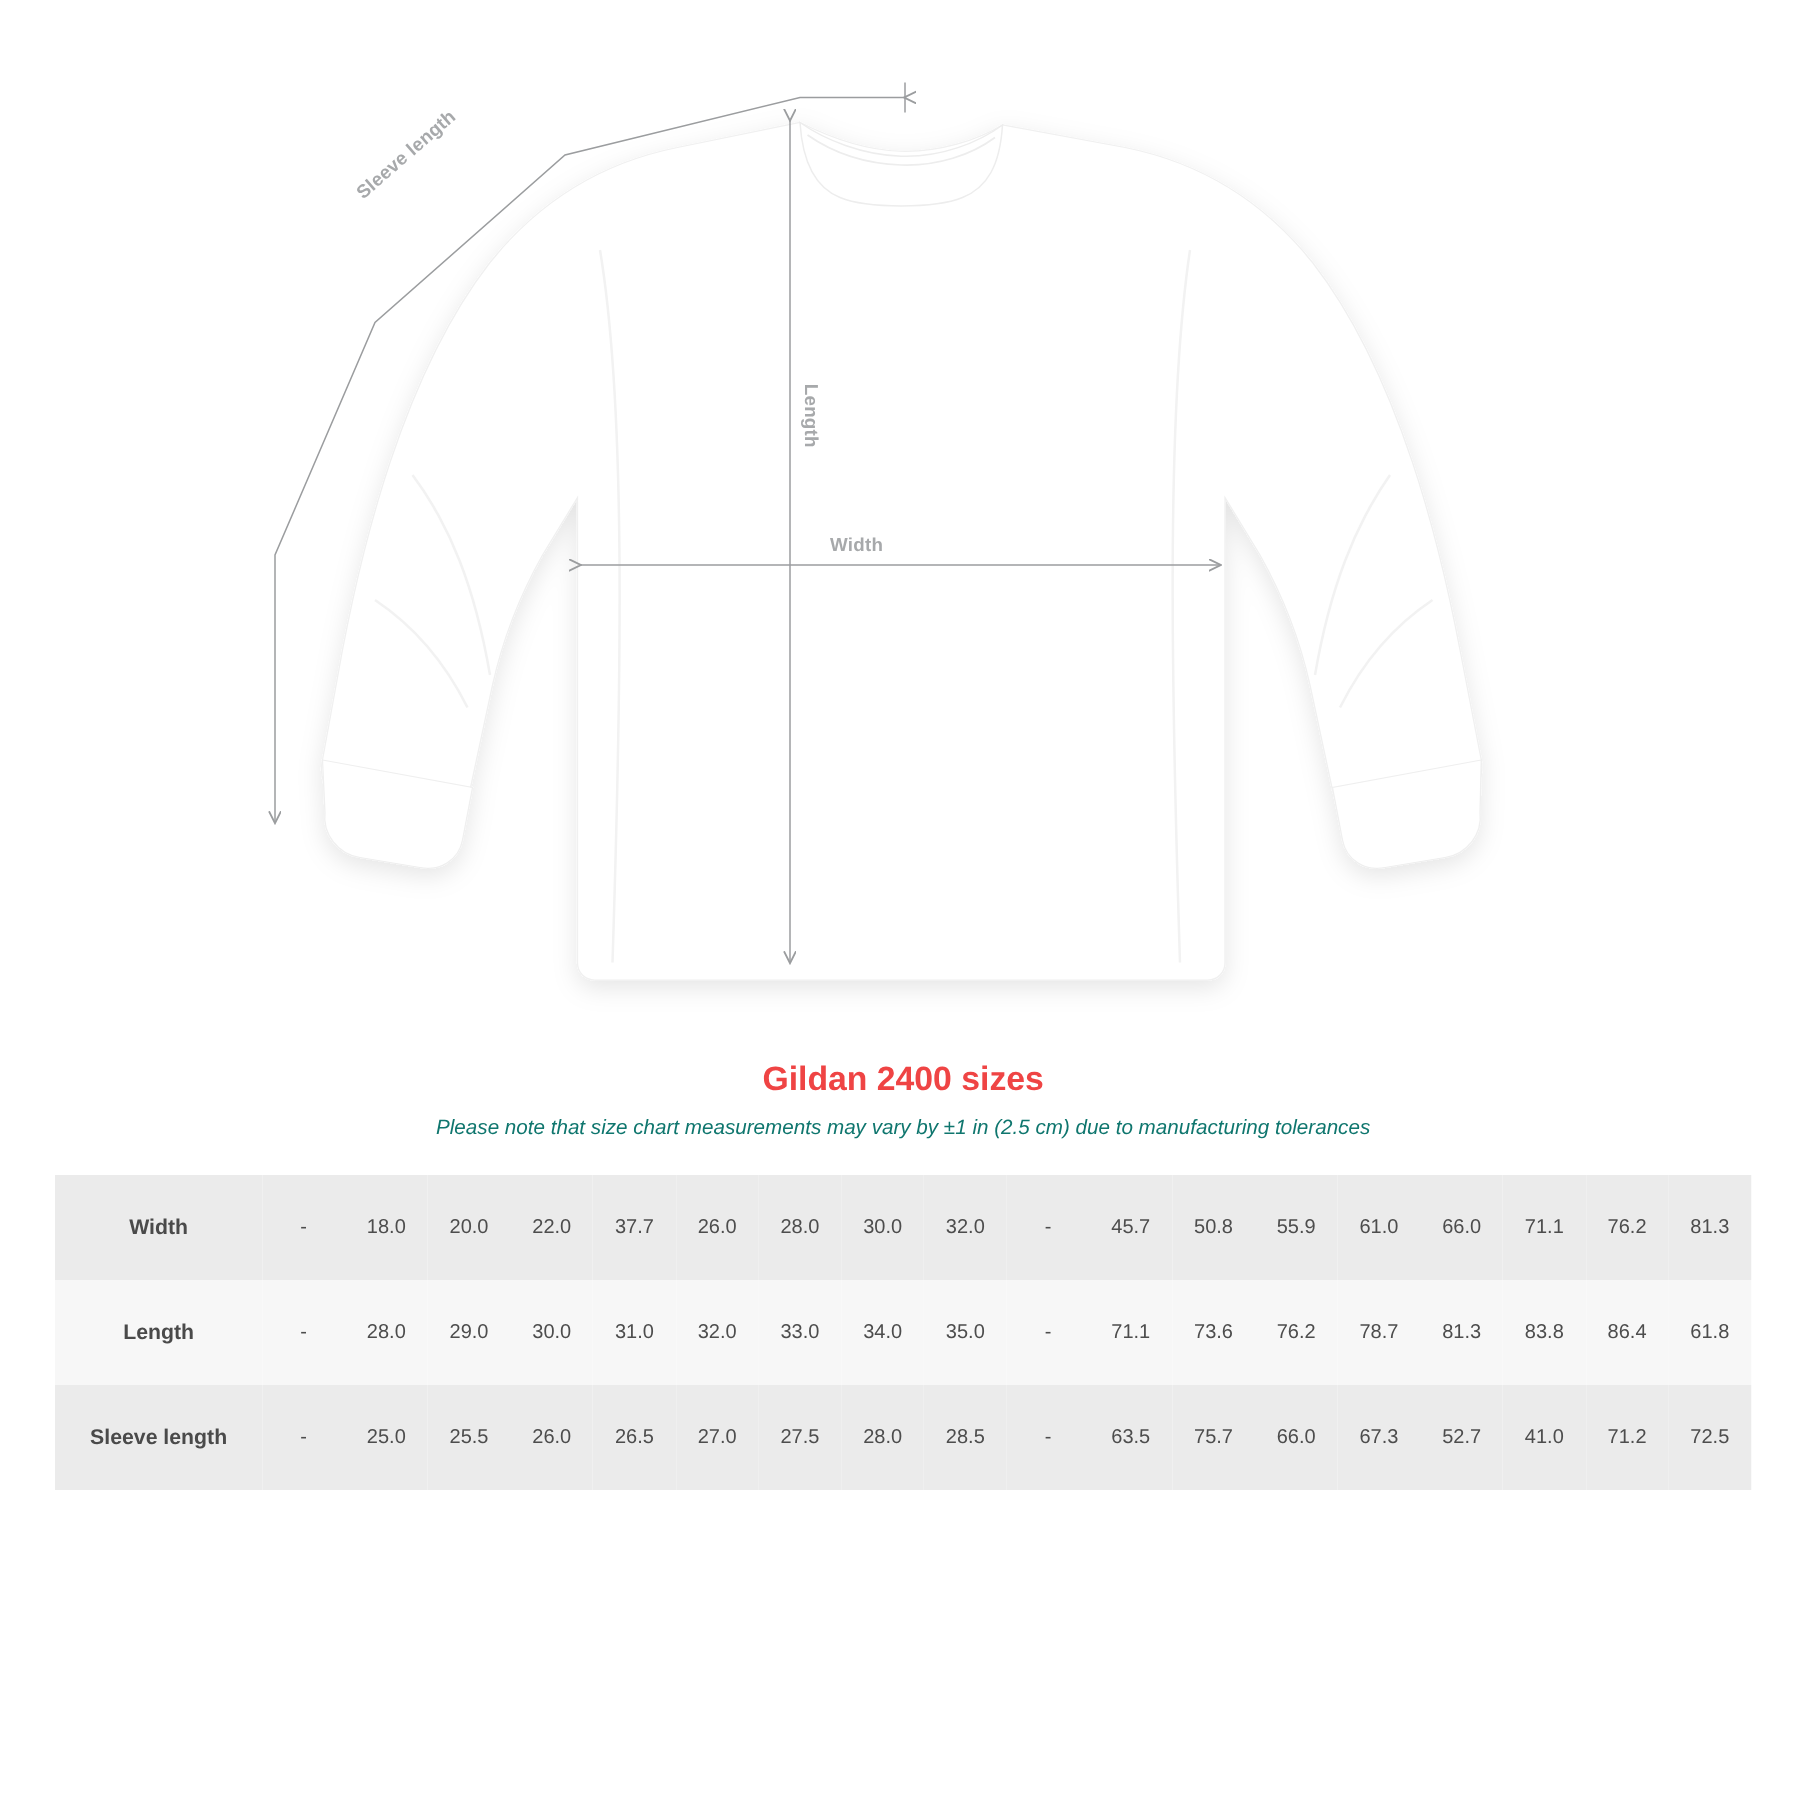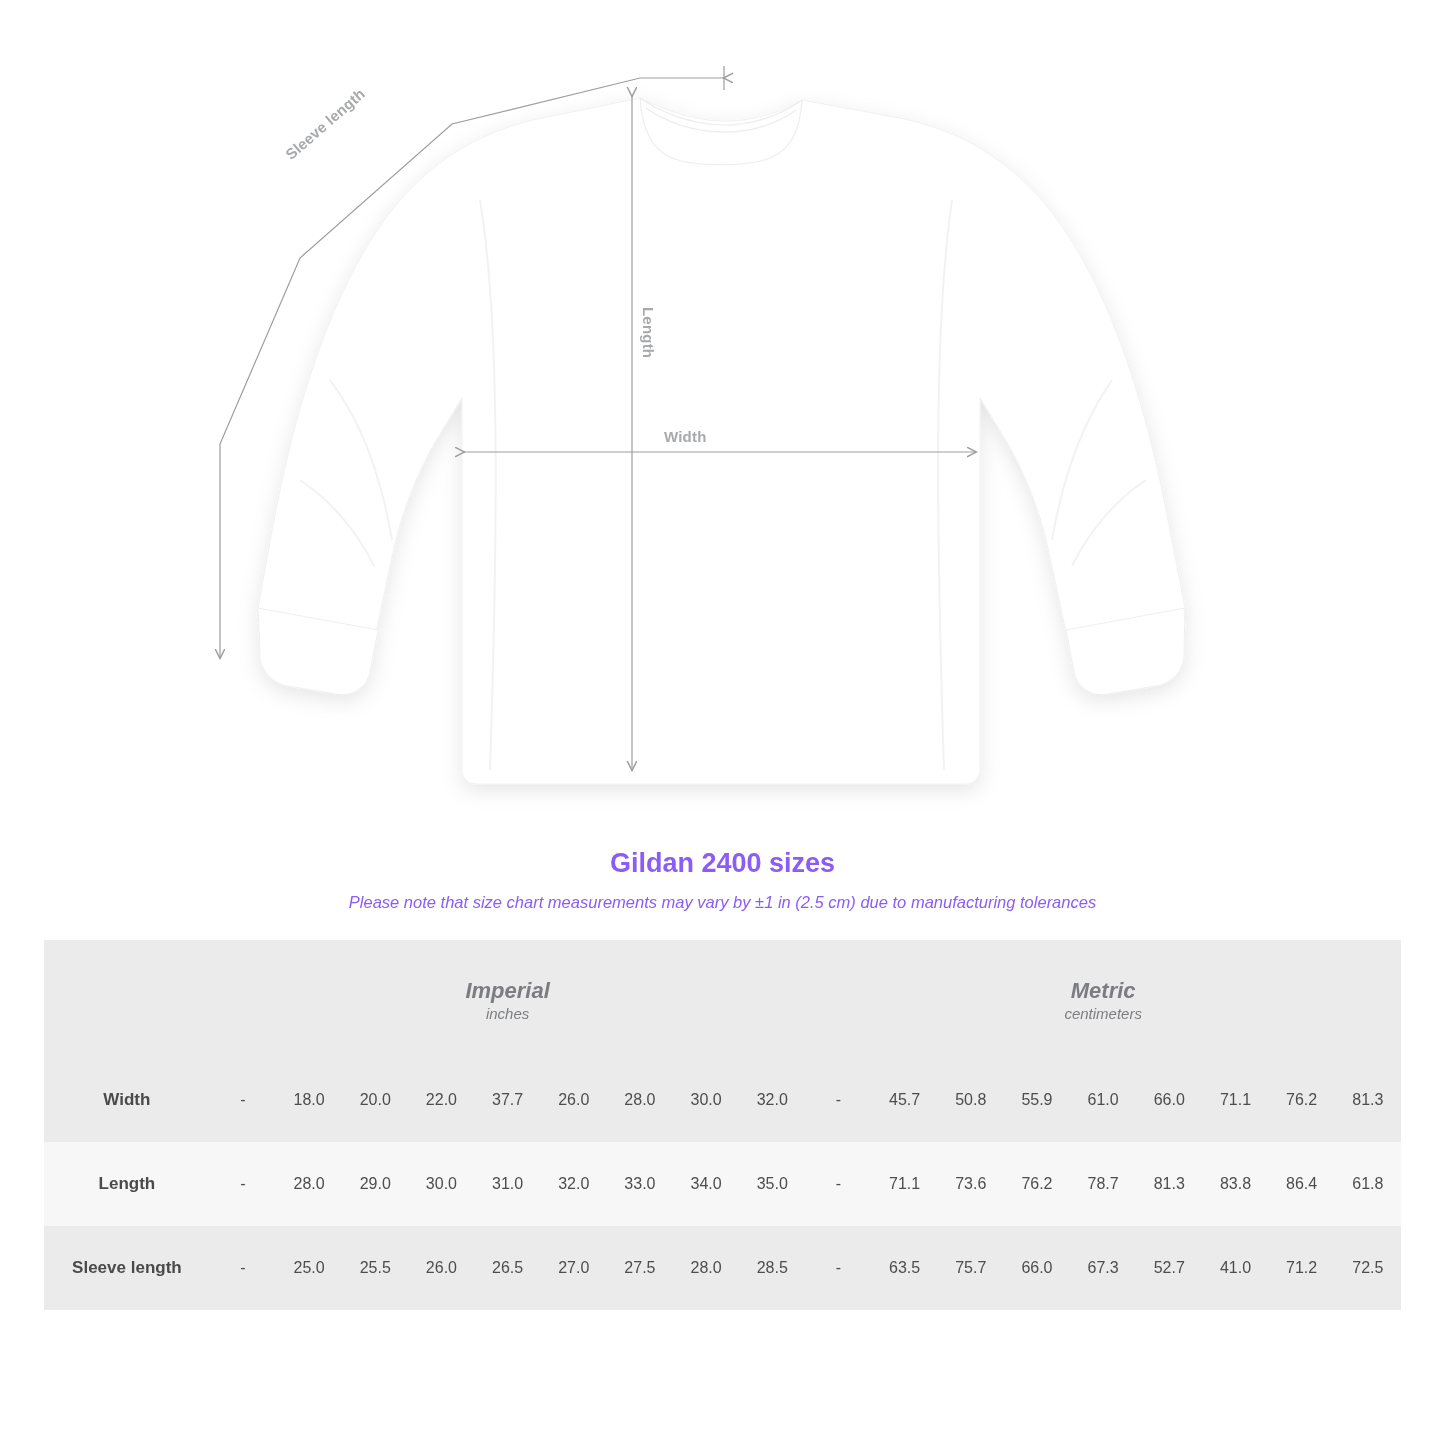--- a/index.html
+++ b/index.html
@@ -52,27 +52,27 @@
   }
 
   
   .title-block {
     text-align: center;
     margin-top: 18px;
   }
   .chart-title {
     font-size: 27px;
     font-weight: bold;
-    color: #8b5cf6;
+    color: #ef4444;
     margin: 0 0 14px 0;
   }
   .chart-note {
     font-size: 16.5px;
     font-style: italic;
-    color: #8b5cf6;
+    color: #0f766e;
     margin: 0;
   }
 
   
   .table-wrap {
     margin-top: 28px;
     padding: 0 44px;
   }
   table {
     width: 100%;
@@ -233,31 +233,20 @@
         <col class="cell">
         <col class="cell">
         <col class="cell">
         <col class="cell">
       <col class="cell">
         <col class="cell">
         <col class="cell">
         <col class="cell">
     </colgroup>
     <thead>
-      <tr class="unit-row">
-        <th></th>
-        <th colspan="9">
-          <div class="unit-title">Imperial</div>
-          <div class="unit-sub">inches</div>
-        </th>
-        <th colspan="9">
-          <div class="unit-title">Metric</div>
-          <div class="unit-sub">centimeters</div>
-        </th>
-      </tr>
     </thead>
     <tbody>
       <tr>
         <td class="rowhead">Width</td>
         <td>-</td>
         <td>18.0</td>
         <td>20.0</td>
         <td>22.0</td>
         <td>37.7</td>
         <td>26.0</td>

